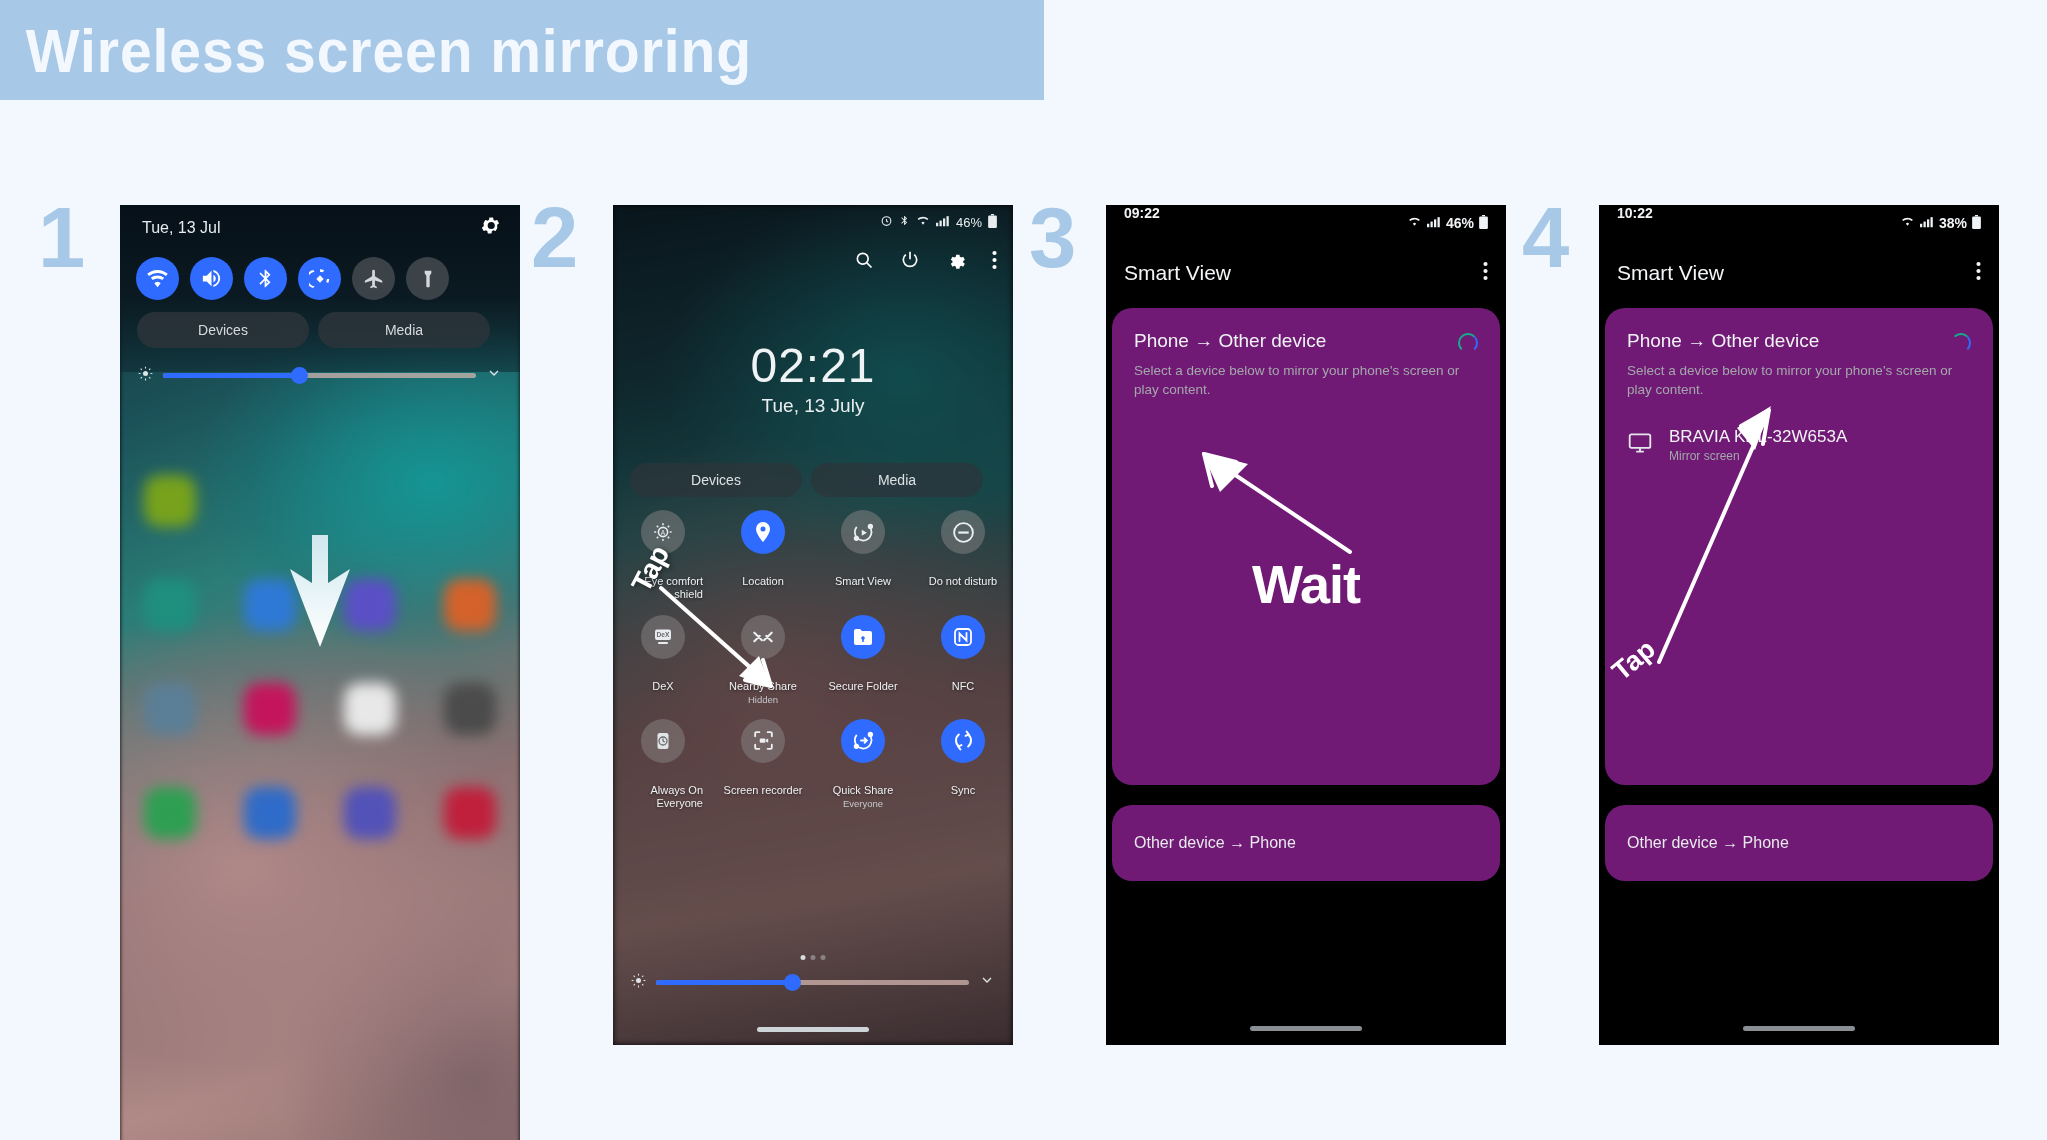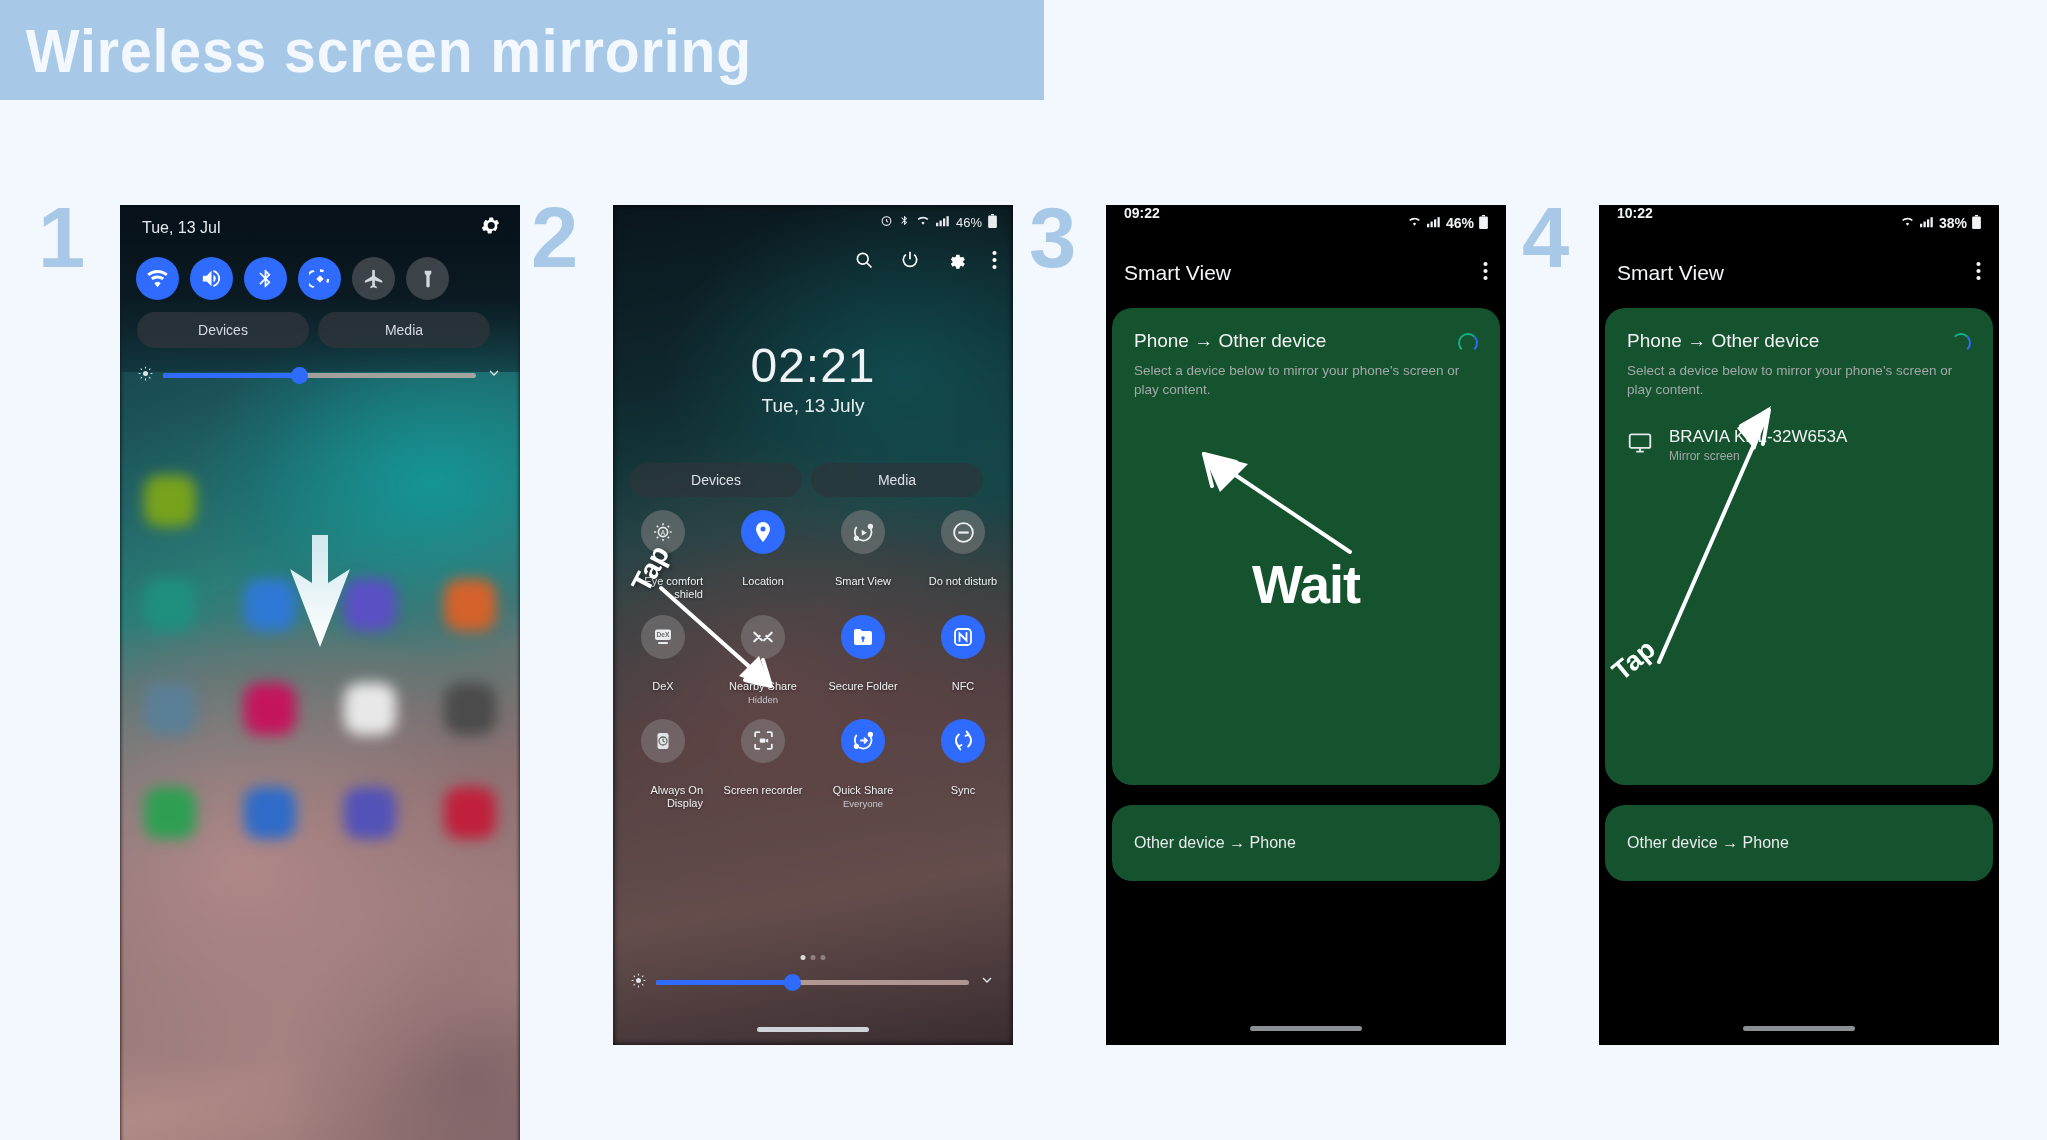--- a/index.html
+++ b/index.html
@@ -203,21 +203,21 @@
   }
   .sv-sb .right { display:flex; align-items:center; gap:5px; font-weight:bold; }
   .sv-title-row {
     position:absolute; left:0; top:48px; width:100%; height:40px;
     display:flex; align-items:center; justify-content:space-between;
     padding:0 18px;
   }
   .sv-title { color:#f3f5f7; font-size:21px; }
   .sv-card {
     position:absolute; left:6px; top:103px; width:388px;
-    background:#14532d; border-radius:20px;
+    background:#701a75; border-radius:20px;
   }
   .sv-card.main { height:477px; }
   .sv-card.bottom { top:600px; height:76px; display:flex; align-items:center; }
   .sv-head {
     display:flex; align-items:flex-start; justify-content:space-between;
     padding:22px 22px 0 22px;
   }
   .sv-head-title { color:#f0f2f4; font-size:19px; }
   .sv-desc {
     padding:9px 22px 0 22px; color:#a4a8ab; font-size:13.5px; line-height:1.38;
@@ -528,21 +528,21 @@
       </div>
 
       <div class="tile">
         <div class="tile-circ">
           <svg width="24" height="24" viewBox="0 0 24 24">
               <rect x="6.5" y="4" width="11" height="16" rx="2.2" fill="#e2e5e8"></rect>
               <circle cx="12" cy="12" r="4" fill="none" stroke="#6a6a6a" stroke-width="1.3"></circle>
               <path d="M12 9.6V12l1.8 1.2" stroke="#6a6a6a" stroke-width="1.3" fill="none"></path>
             </svg>
         </div>
-        <div class="tile-label">Always On Display</div>
+        <div class="tile-label">Always On Everyone</div>
       </div>
 
       <div class="tile">
         <div class="tile-circ">
           <svg width="25" height="25" viewBox="0 0 24 24" fill="none" stroke="#eceff1" stroke-width="1.8" stroke-linecap="round">
               <path d="M4 8V5.2A1.2 1.2 0 0 1 5.2 4H8M16 4h2.8A1.2 1.2 0 0 1 20 5.2V8M20 16v2.8a1.2 1.2 0 0 1-1.2 1.2H16M8 20H5.2A1.2 1.2 0 0 1 4 18.8V16"></path>
               <rect x="8.4" y="10" width="5.4" height="4.2" rx="1" fill="#eceff1" stroke="none"></rect>
               <path d="M14.3 11.3l2.2-1.3v4.2l-2.2-1.3z" fill="#eceff1" stroke="none"></path>
             </svg>
         </div>

